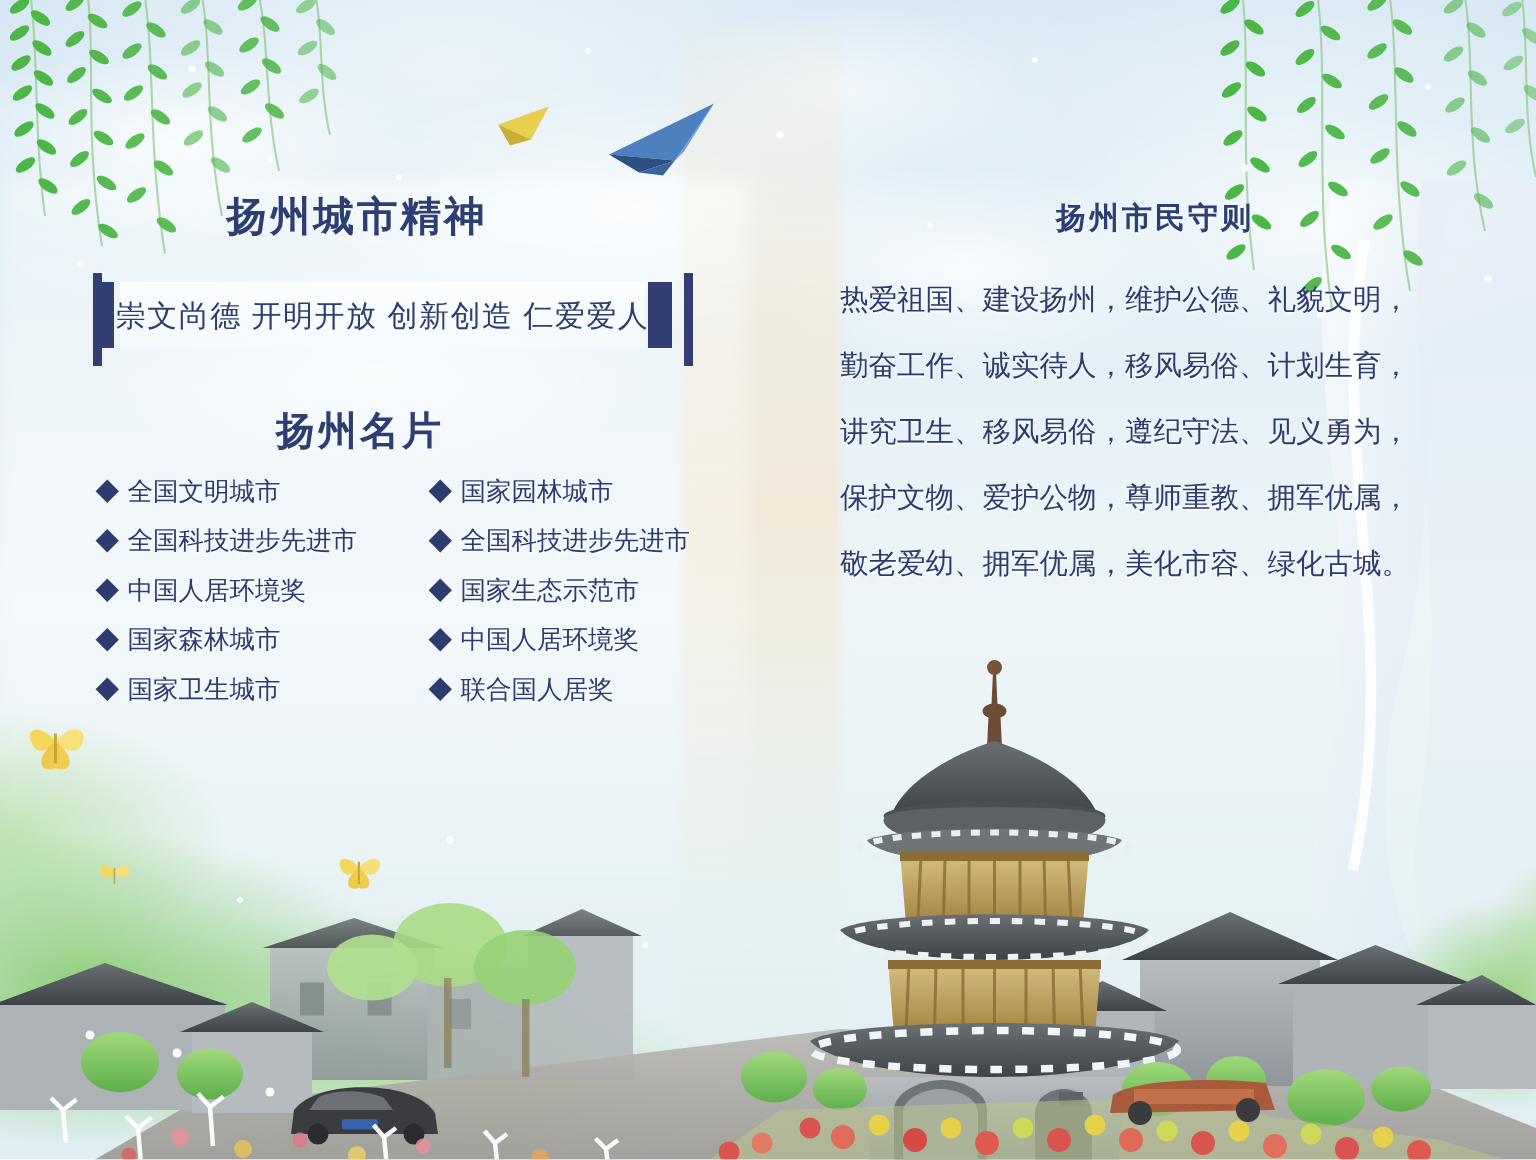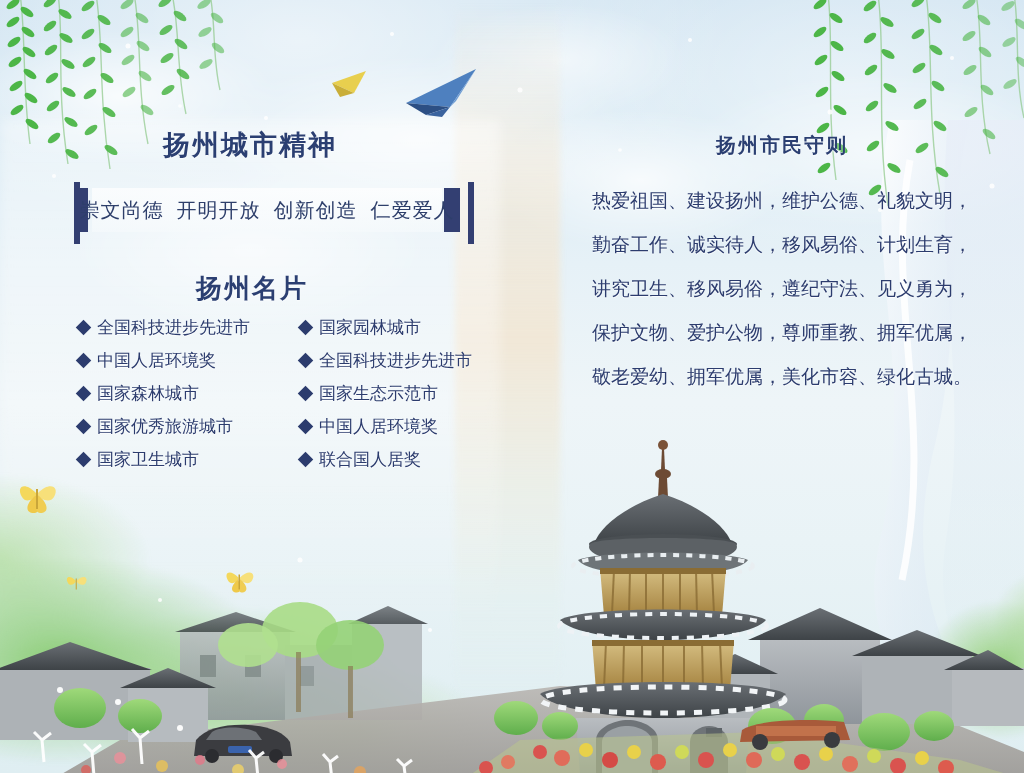--- a/index.html
+++ b/index.html
@@ -66,21 +66,21 @@
   }
   #meadow-right {
     left:930px; top:560px; width:160px; height:220px;
     background:
       radial-gradient(ellipse 110px 100px at 70px 110px, rgba(126,199,86,.80), rgba(126,199,86,0) 70%),
       radial-gradient(ellipse 80px 70px at 120px 60px, rgba(150,210,110,.55), rgba(150,210,110,0) 72%);
     filter: blur(2px);
   }
 
   
-  .panel { position:absolute;margin-left:12px; }
+  .panel { position:absolute; }
 
   .cn-title {
     font-family: "DejaVu Serif", serif;
     font-weight: 700;
     color: #2b3f72;
     letter-spacing: 2px;
     text-shadow: 0 1px 2px rgba(255,255,255,.75);
   }
 
   
@@ -100,56 +100,55 @@
   #br-left-block  { left:0;   top:6px;  width:14px; height:44px; }
   #br-left-tick   { left:0;   top:0;    width:6px;  height:62px; }
   #br-right-block { right:14px; top:6px; width:16px; height:44px; }
   #br-right-tick  { right:0;  top:0;    width:6px;  height:62px; }
   #motto-inner {
     position:absolute; left:18px; right:32px; top:6px; height:44px;
     background: linear-gradient(180deg, rgba(255,255,255,.72), rgba(246,250,252,.62));
     display:flex; align-items:center; justify-content:center;
   }
   #motto-text {
-    font-family:Liberation Mono, monospace;
+    font-family:Liberation Sans, sans-serif;
     font-size:20px; color:#2e3f6b; letter-spacing:1px; white-space:nowrap;
   }
 
   #cards-title {
     text-align:center; font-size:26px; line-height:32px;
     margin-top:34px; margin-left:-20px;
   }
 
   #cards-cols {
     display:flex; margin-top:12px; padding-left:66px; gap:22px;
   }
   .card-col { display:flex; flex-direction:column; gap:10px; }
   .card-col.col-a { width:200px; }
-  .card-col.col-b { width:200px;justify-content:flex-end; }
+  .card-col.col-b { width:200px; }
   .card-item {
     display:flex; align-items:center; gap:8px;
     font-family:"DejaVu Serif", serif;
     font-size:17px; color:#2c3c6e; white-space:nowrap;
     text-shadow: 0 1px 1px rgba(255,255,255,.85);
   }
   .diamond {
     width:11px; height:11px; background:#2c3c6e;
     transform: rotate(45deg); flex:0 0 11px;
   }
 
   
   #right-panel { left:560px; top:128px; width:420px; }
   #rules-title { text-align:center; font-size:20px; line-height:34px; }
   #rules-lines { margin-top:16px; }
   .rule-line {
     font-family:"DejaVu Serif", serif;
     font-size:19px; color:#2c3c6e; line-height:44px;
     white-space:nowrap; letter-spacing:0px;
     text-shadow: 0 1px 1px rgba(255,255,255,.85);
-    text-align: center;
   }
 
   
   #willow-tl { left:0;   top:-6px;  width:300px; height:180px; }
   #willow-tr { left:800px; top:-6px; width:230px; height:220px; }
   #planes    { left:310px; top:55px; width:190px; height:70px; }
   #butterflies { left:0; top:455px; width:300px; height:140px; }
   #city      { left:0; top:440px; width:1024px; height:335px; }
   #sparkles  { left:0; top:0; width:1024px; height:773px; }
 </style>
@@ -592,33 +591,33 @@
         <span id="motto-text">崇文尚德  开明开放  创新创造  仁爱爱人</span>
       </div>
     </div>
 
     <div class="cn-title" id="cards-title">扬州名片</div>
 
     <div id="cards-cols">
       <div class="card-col col-a">
         <div class="card-item">
           <span class="diamond"></span>
+          <span>全国文明城市</span>
+        </div>
+        <div class="card-item">
+          <span class="diamond"></span>
           <span>全国科技进步先进市</span>
         </div>
         <div class="card-item">
           <span class="diamond"></span>
           <span>中国人居环境奖</span>
         </div>
         <div class="card-item">
           <span class="diamond"></span>
           <span>国家森林城市</span>
-        </div>
-        <div class="card-item">
-          <span class="diamond"></span>
-          <span>国家优秀旅游城市</span>
         </div>
         <div class="card-item">
           <span class="diamond"></span>
           <span>国家卫生城市</span>
         </div>
       </div>
 
       <div class="card-col col-b">
         <div class="card-item">
           <span class="diamond"></span>

